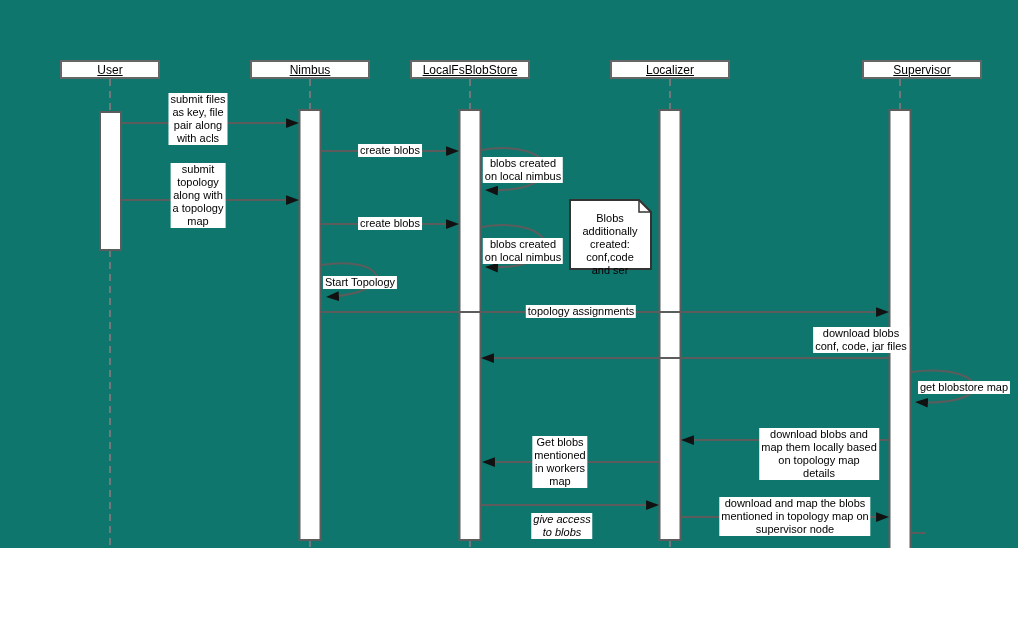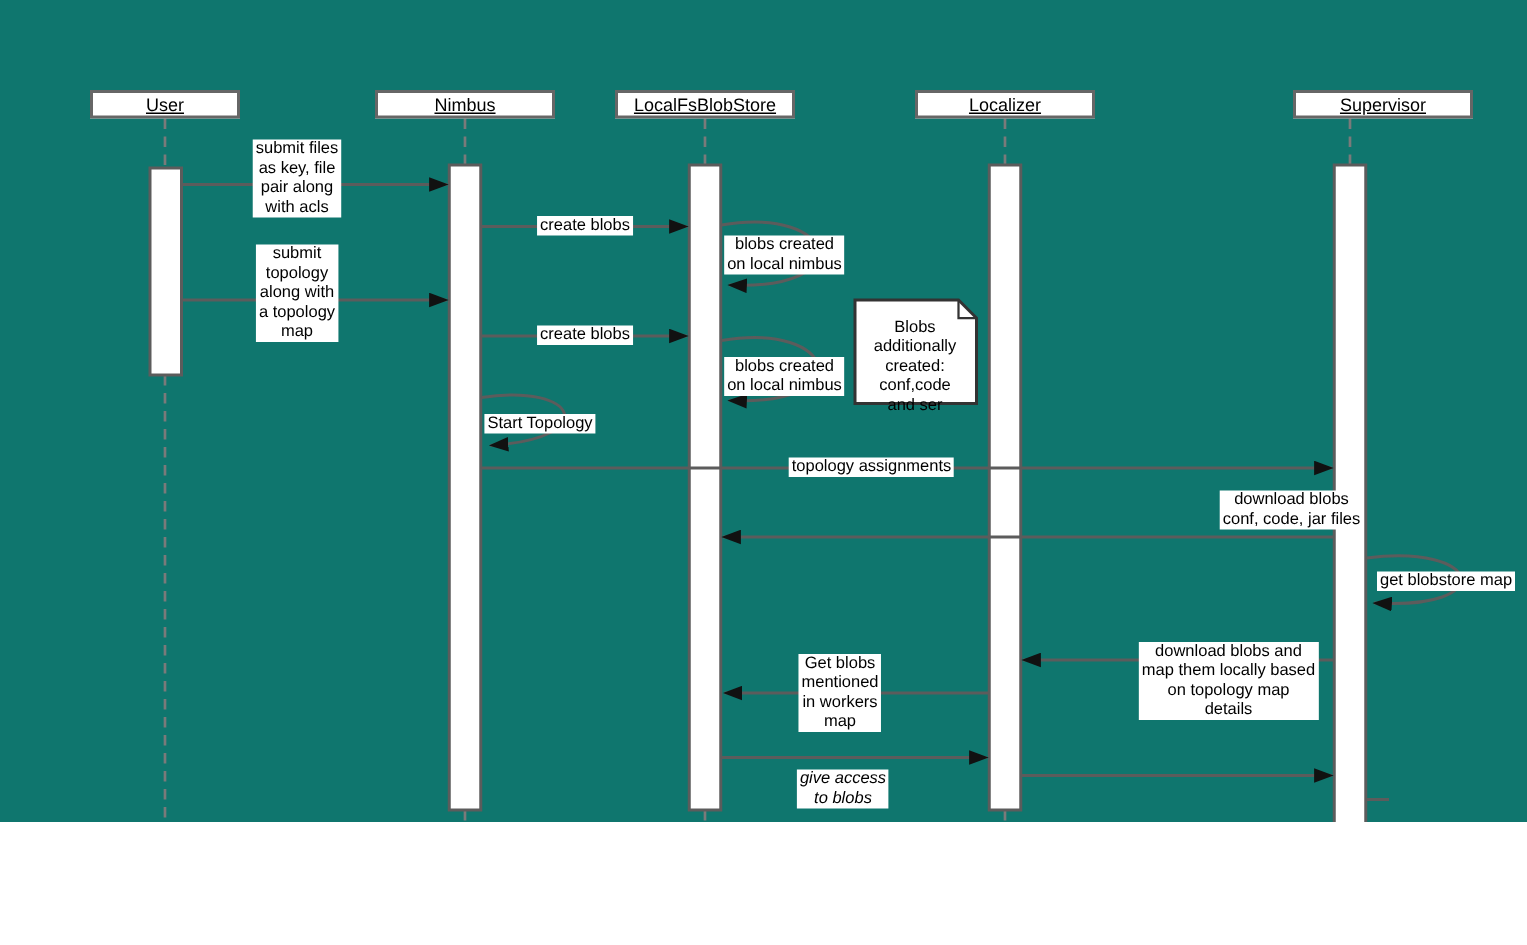--- a/index.html
+++ b/index.html
@@ -137,20 +137,23 @@
   <div class="msg" style="left:799px; top:428px;margin-left:20px;">download blobs and
 map them locally based
 on topology map
 details</div>
   <div class="msg" style="left:560px; top:436px;">Get blobs
 mentioned
 in workers
 map</div>
   <div class="msg" style="left:562px; top:513px;font-style:italic;">give access
 to blobs</div>
+  <div class="msg" style="left:795px; top:497px;">download and map the blobs
+mentioned in topology map on
+supervisor node</div>
 
   <div class="msg nobg" style="left:610px; top:212px;">Blobs
 additionally
 created:
 conf,code
 and ser</div>
 
 </div>
 
 </body></html>

